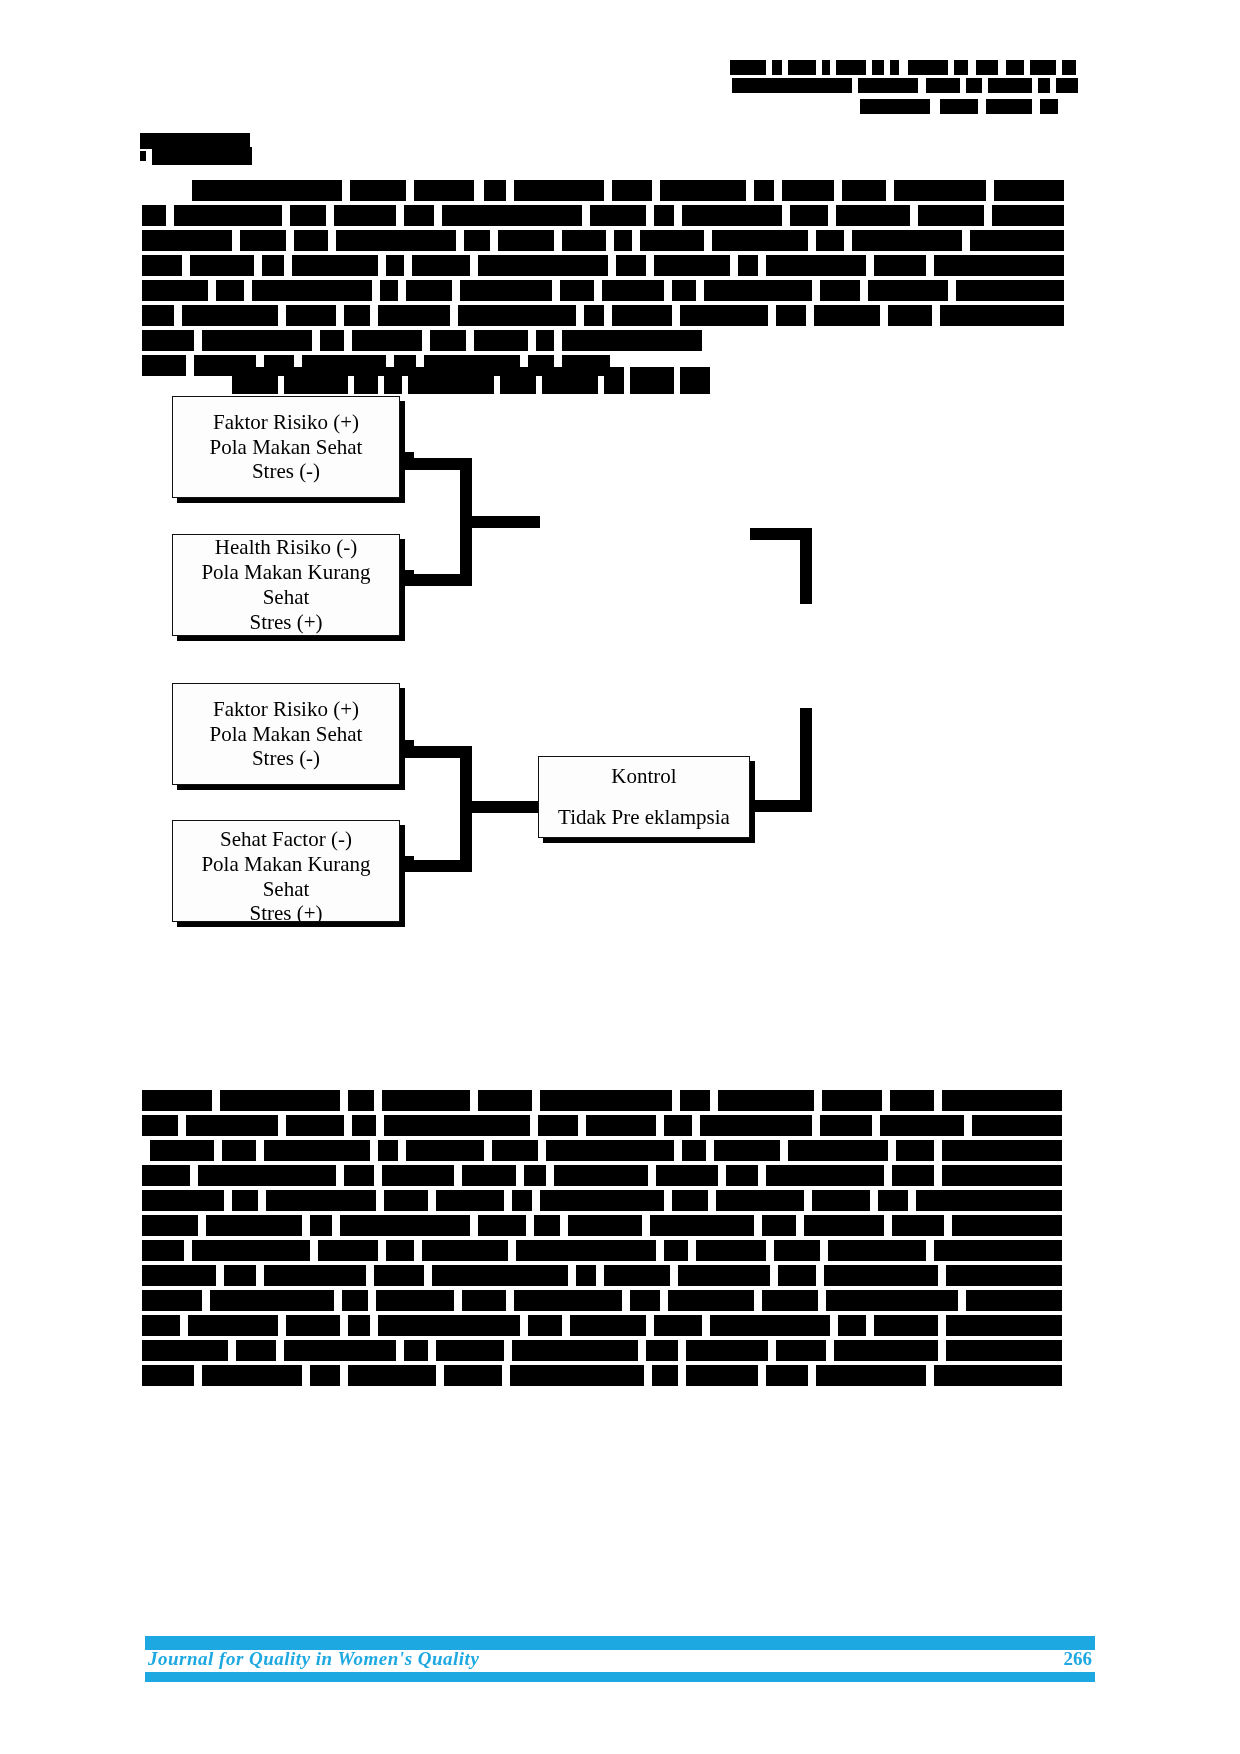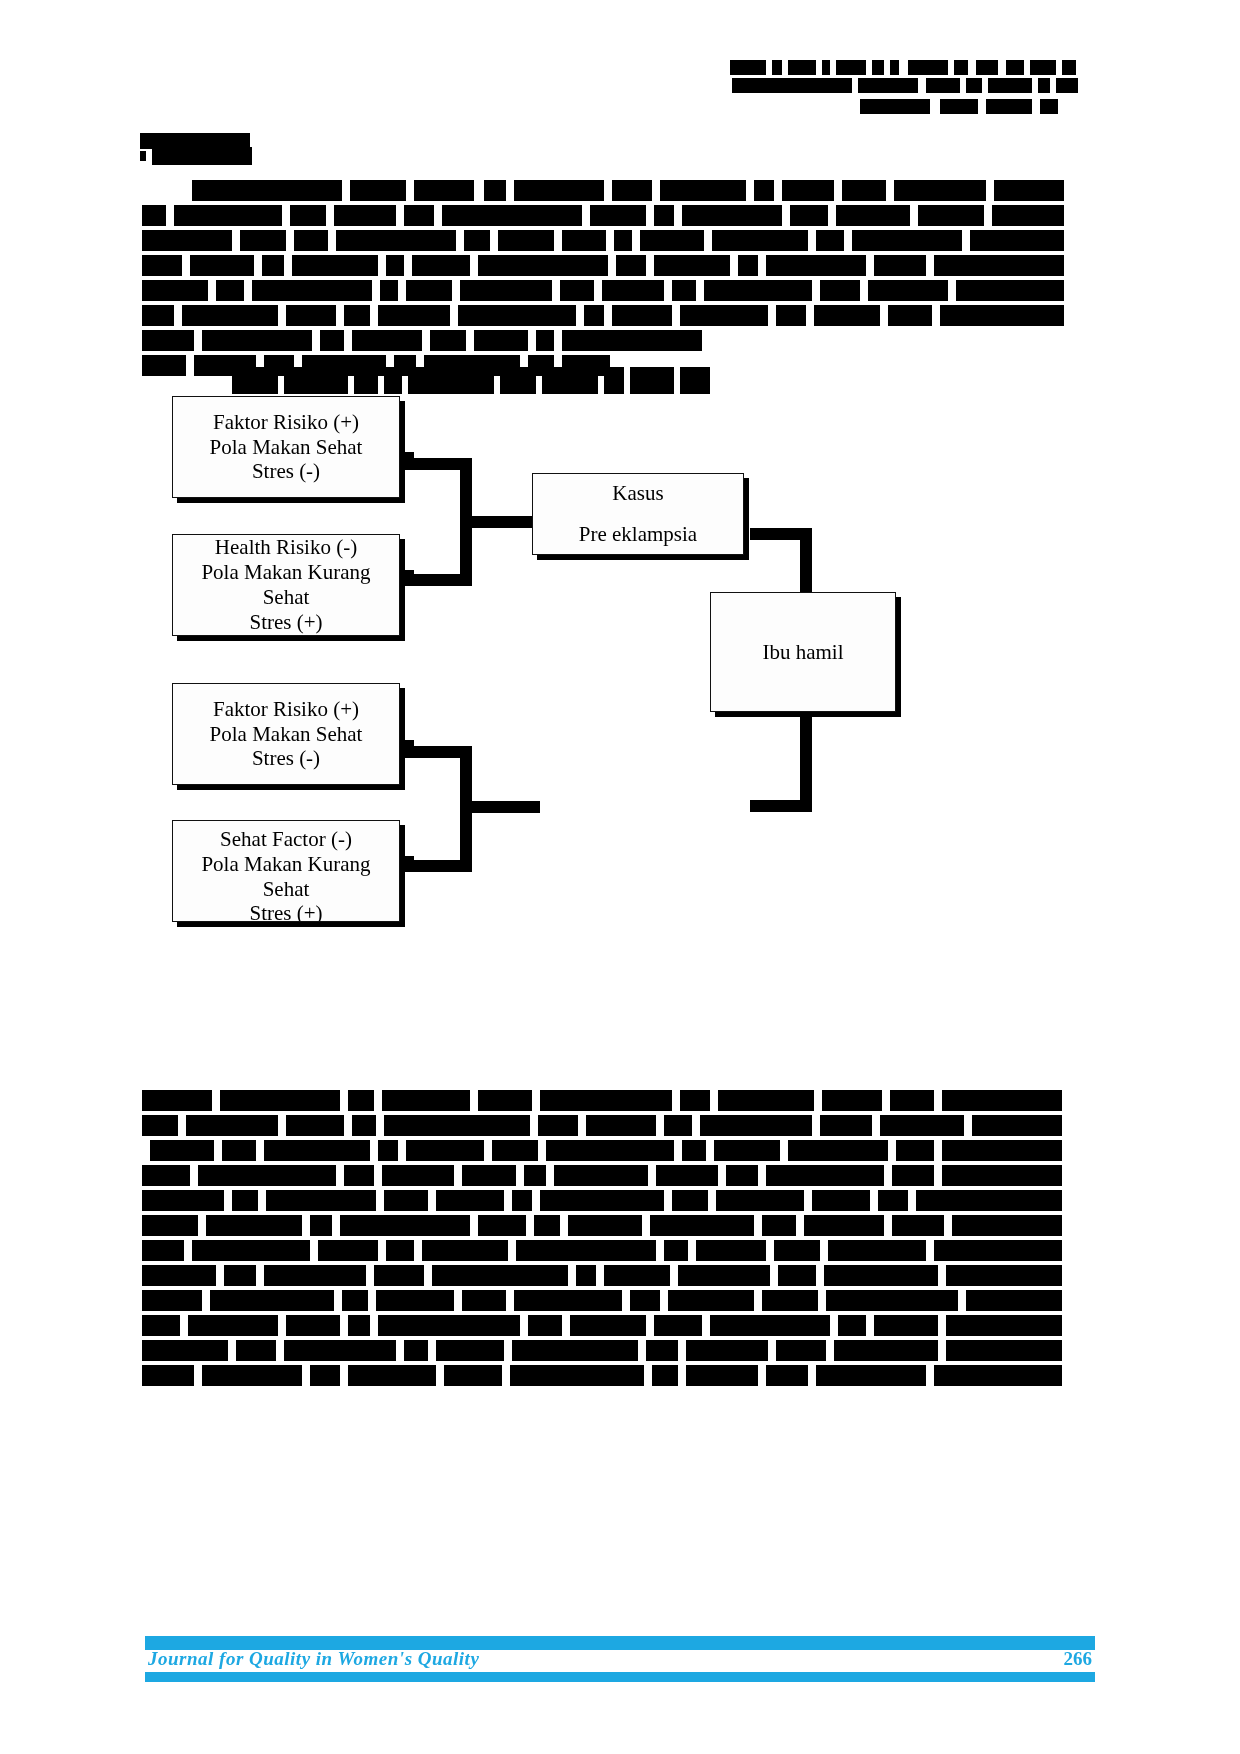--- a/index.html
+++ b/index.html
@@ -348,30 +348,27 @@
       <span class="ln">Stres (-)</span>
     </div>
 
     <div class="fbox" style="left:22px; top:434px; width:228px; height:102px; justify-content:flex-start; padding-top:6px;">
       <span class="ln">Sehat Factor (-)</span>
       <span class="ln">Pola Makan Kurang</span>
       <span class="ln">Sehat</span>
       <span class="ln">Stres (+)</span>
     </div>
 
-    <div class="fbox" style="left:382px; top:87px; width:212px; height:82px;">
-      <span class="ln">Kasus</span>
+
+    <div class="fbox" style="left:388px; top:370px; width:212px; height:82px;">
+      <span class="ln">Kontrol</span>
       <span class="spacer"></span>
-      <span class="ln">Pre eklampsia</span>
-    </div>
-
-
-    <div class="fbox" style="left:560px; top:206px; width:186px; height:120px;">
-      <span class="ln">Ibu hamil</span>
-    </div>
+      <span class="ln">Tidak Pre eklampsia</span>
+    </div>
+
 
   </div>
 
   <div class="redact-block body-redact">
     <div class="rline">
       <span class="rseg" style="left:0px;  width:70px;"></span>
       <span class="rseg" style="left:78px; width:120px;"></span>
       <span class="rseg" style="left:206px;width:26px;"></span>
       <span class="rseg" style="left:240px;width:88px;"></span>
       <span class="rseg" style="left:336px;width:54px;"></span>

